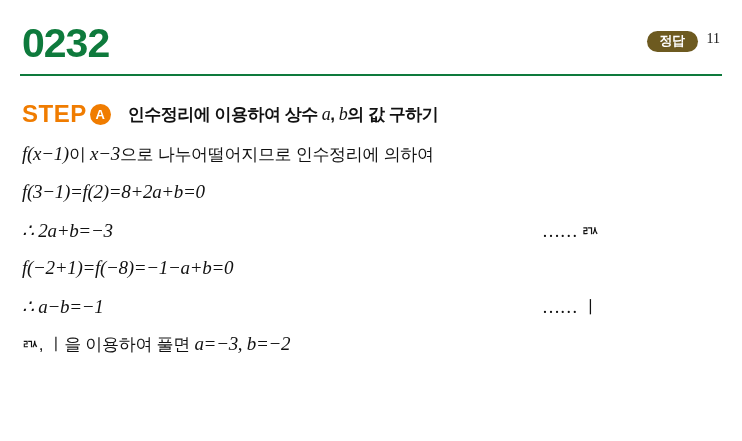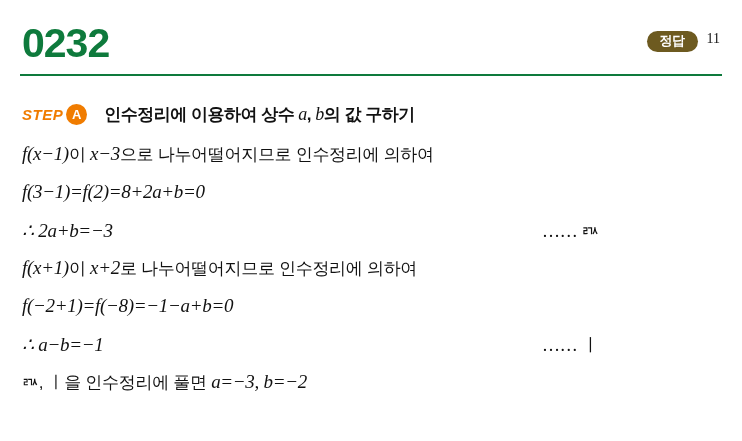--- a/index.html
+++ b/index.html
@@ -65,23 +65,22 @@
 
   
   .step-row {
     position: absolute;
     left: 22px; top: 101px;
     display: flex;
     align-items: center;
     height: 26px;
   }
   .step-word {
-    font-size: 15px;
+    font-size: 24px;
     font-weight: bold;
-    font-style: italic;
     color: #f07c00;
     letter-spacing: 0.5px;
   }
   .step-badge {
     width: 21px; height: 21px;
     border-radius: 50%;
     background: #f07c00;
     color: #ffffff;
     font-size: 13px;
     font-weight: bold;
@@ -169,31 +168,28 @@
 
     <div class="line">
       <span class="mth">f(3−1)=f(2)=8+2a+b=0</span>
     </div>
 
     <div class="line">
       <span class="mth">∴ 2a+b=−3</span>
       <span class="tag">…… ㅩ</span>
     </div>
 
-    <div class="line">
-      <span class="mth">f(x+1)</span><span class="txt">이 </span><span class="mth">x+2</span><span class="txt">로 나누어떨어지므로 인수정리에 의하여</span>
-    </div>
 
     <div class="line">
       <span class="mth">f(−2+1)=f(−8)=−1−a+b=0</span>
     </div>
 
     <div class="line">
       <span class="mth">∴ a−b=−1</span>
       <span class="tag">…… ㅣ</span>
     </div>
 
     <div class="line">
-      <span class="txt">ㅩ, ㅣ을 인수정리에 풀면 </span><span class="mth">a=−3, b=−2</span>
+      <span class="txt">ㅩ, ㅣ을 이용하여 풀면 </span><span class="mth">a=−3, b=−2</span>
     </div>
 
   </div>
 </div>
 
 </body></html>

